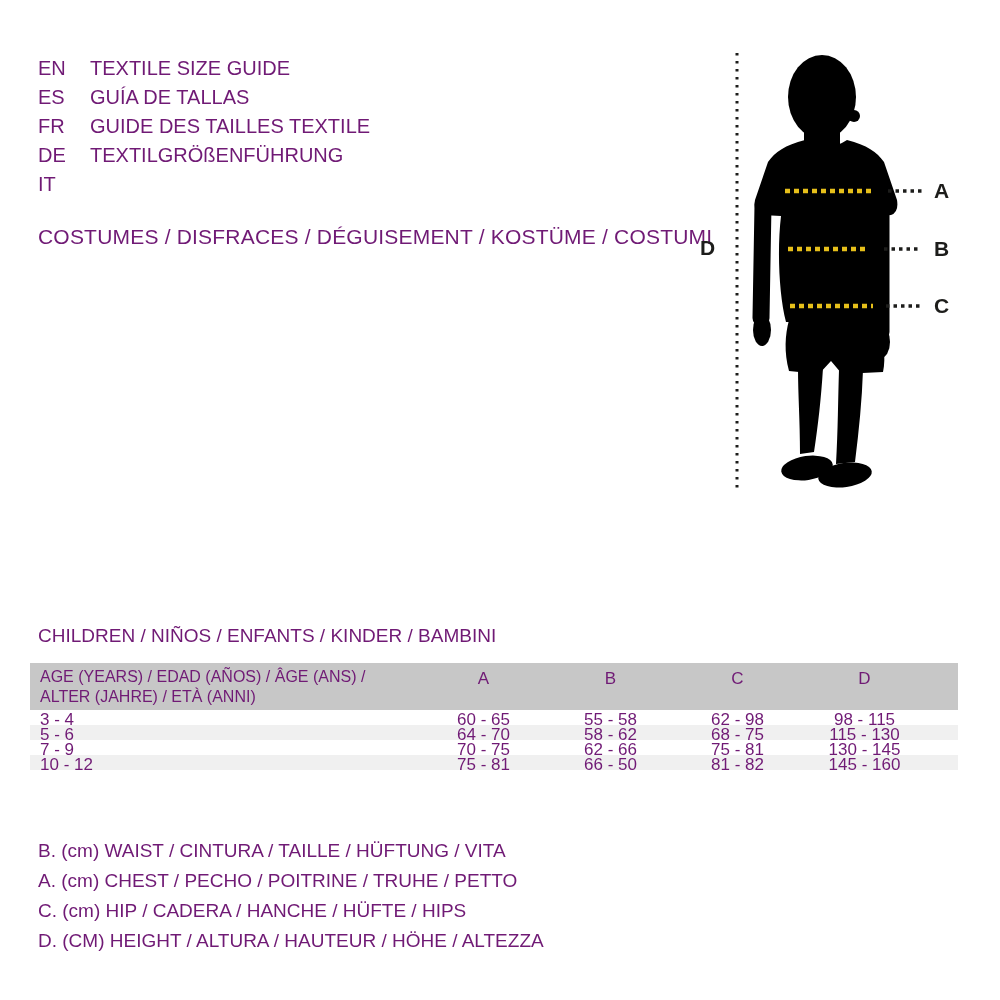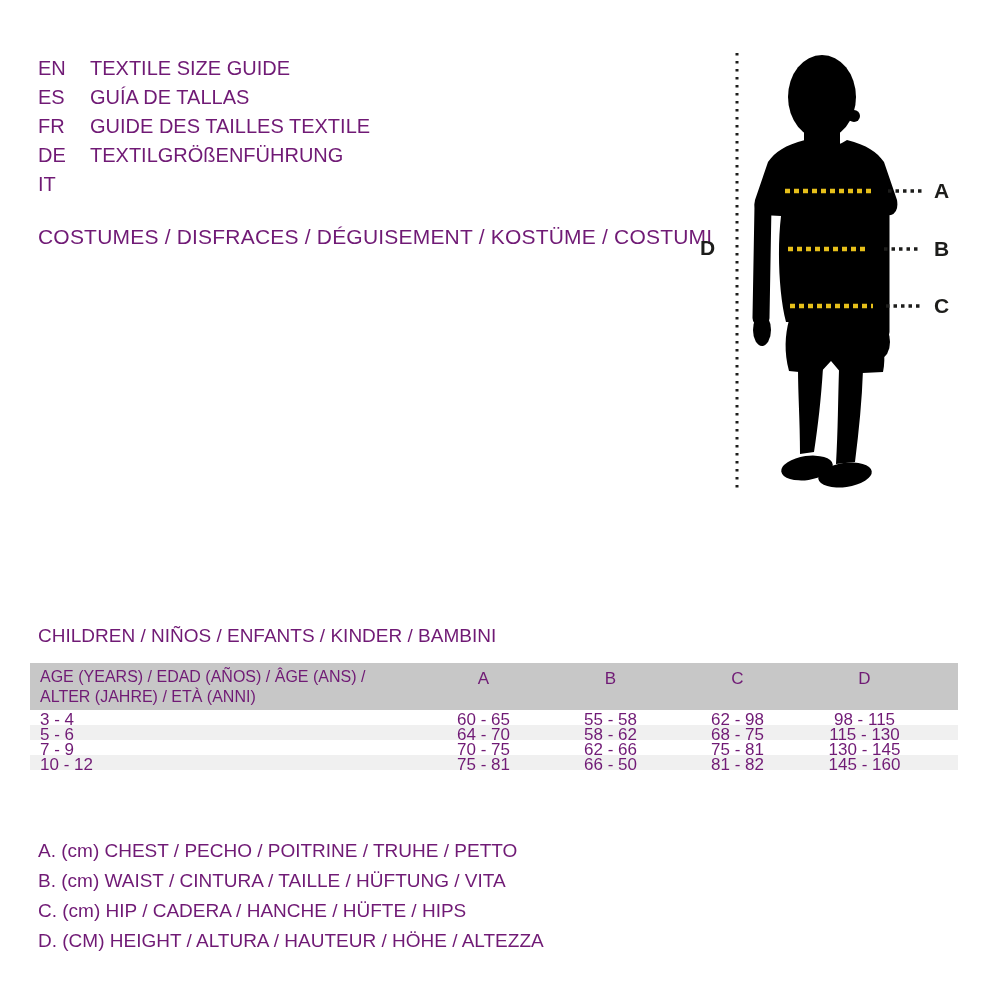--- a/index.html
+++ b/index.html
@@ -157,19 +157,19 @@
           <div class="cell num-cell">75 - 81</div>
           <div class="cell num-cell">66 - 50</div>
           <div class="cell num-cell">81 - 82</div>
           <div class="cell num-cell">145 - 160</div>
           <div></div>
         </div>
       </div>
   </div>
 
   <div class="legend">
+      <div class="legend-line">B. (cm) WAIST / CINTURA / TAILLE / HÜFTUNG / VITA</div>
       <div class="legend-line">A. (cm) CHEST / PECHO / POITRINE / TRUHE / PETTO</div>
-      <div class="legend-line">B. (cm) WAIST / CINTURA / TAILLE / HÜFTUNG / VITA</div>
       <div class="legend-line">C. (cm) HIP / CADERA / HANCHE / HÜFTE / HIPS</div>
       <div class="legend-line">D. (CM) HEIGHT / ALTURA / HAUTEUR / HÖHE / ALTEZZA</div>
     </div>
 
 </div>
 
 </body></html>

